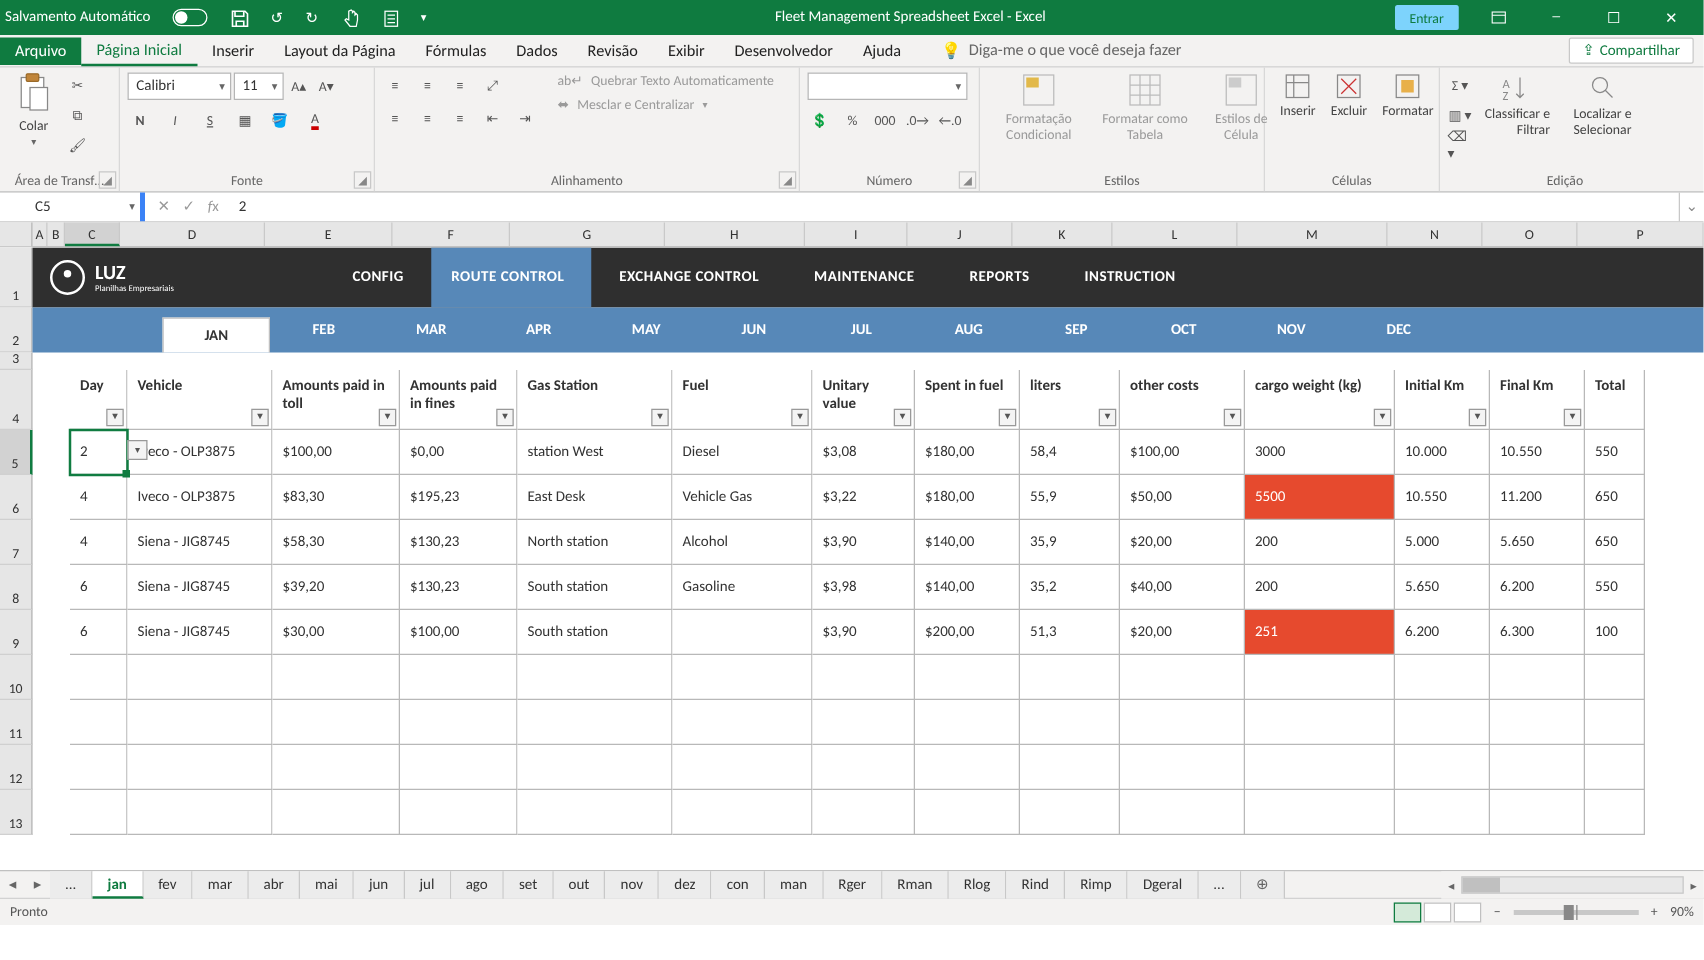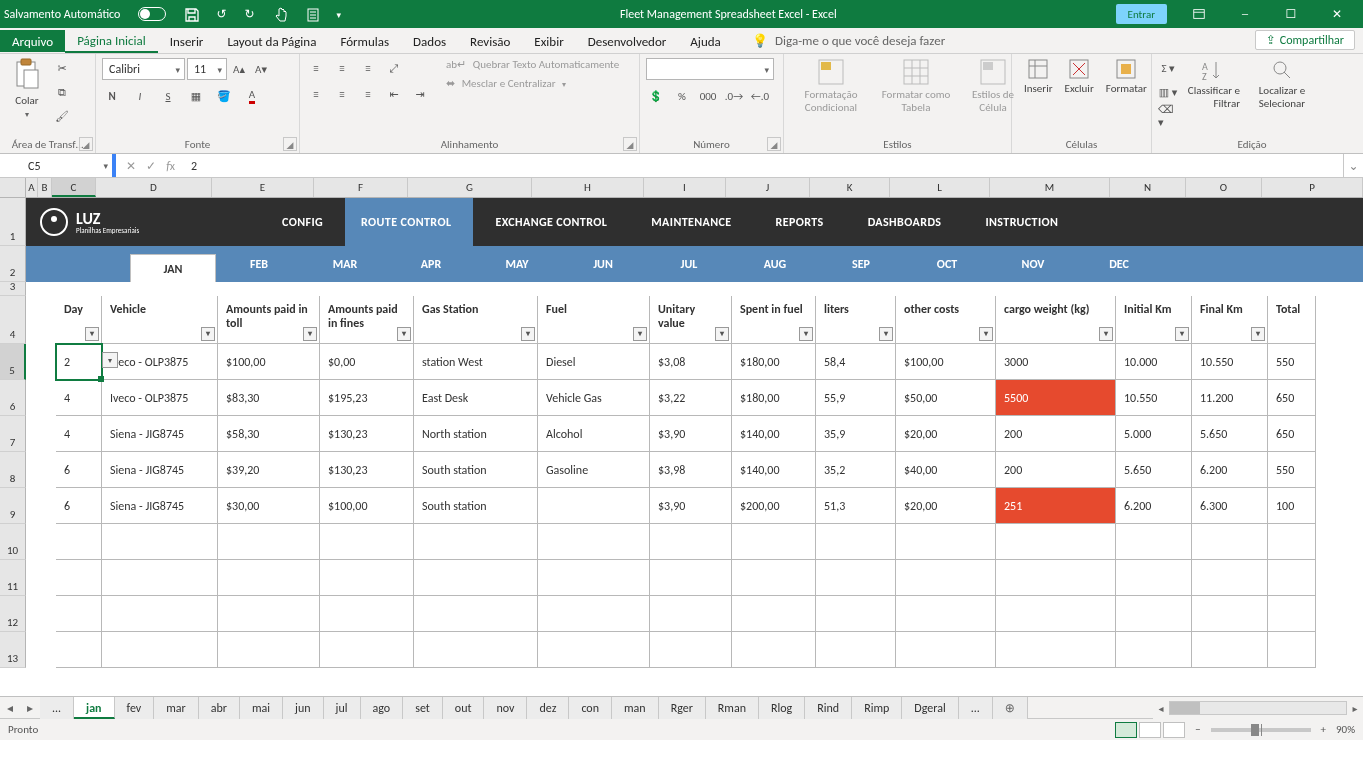--- a/index.html
+++ b/index.html
@@ -421,21 +421,20 @@
         <span style="display:flex;flex-direction:column;line-height:1;">
           <span style="font-size:16px;">LUZ</span>
           <span style="font-size:7px;font-weight:400;">Planilhas Empresariais</span>
         </span>
       </div>
       <div class="nav-item">CONFIG</div>
       <div class="nav-item active">ROUTE CONTROL</div>
       <div class="nav-item">EXCHANGE CONTROL</div>
       <div class="nav-item">MAINTENANCE</div>
       <div class="nav-item">REPORTS</div>
-      <div class="nav-item">DASHBOARDS</div>
       <div class="nav-item">INSTRUCTION</div>
     </div>
 
     <div class="month-row">
       <div class="month-spacer"></div>
       <div class="month-tab active">JAN</div>
       <div class="month-tab">FEB</div>
       <div class="month-tab">MAR</div>
       <div class="month-tab">APR</div>
       <div class="month-tab">MAY</div>

